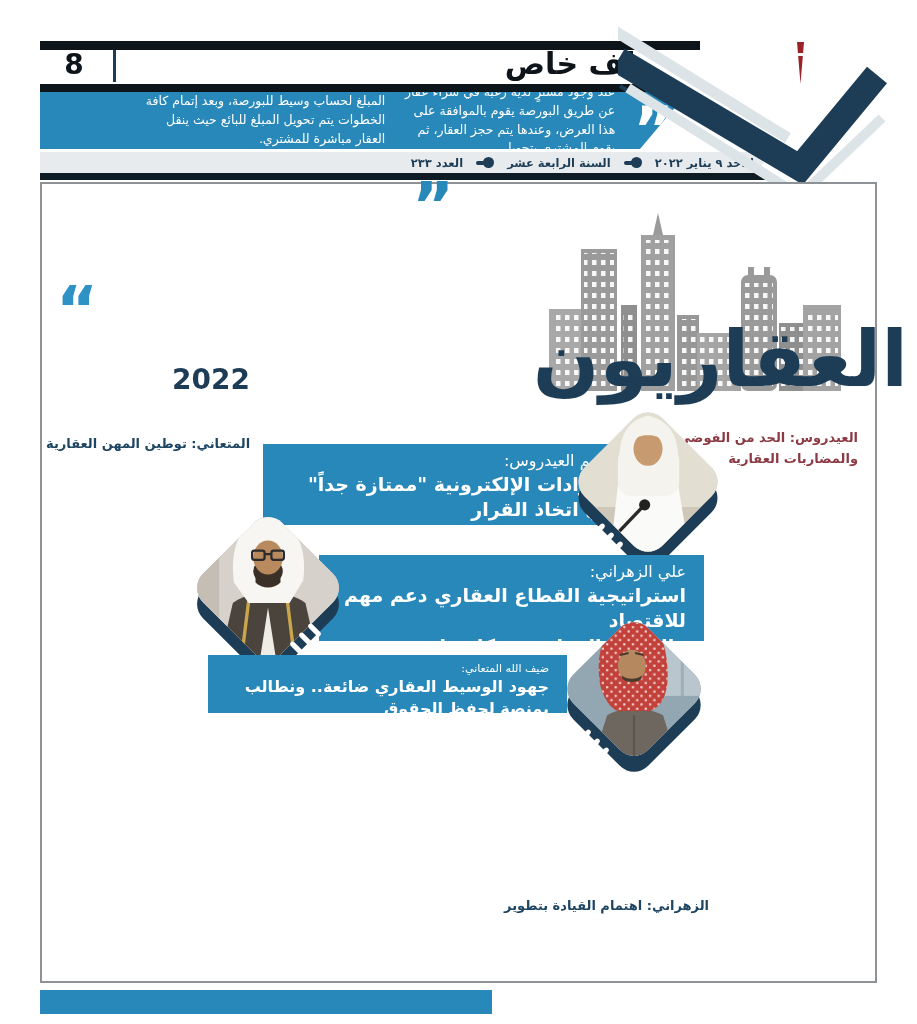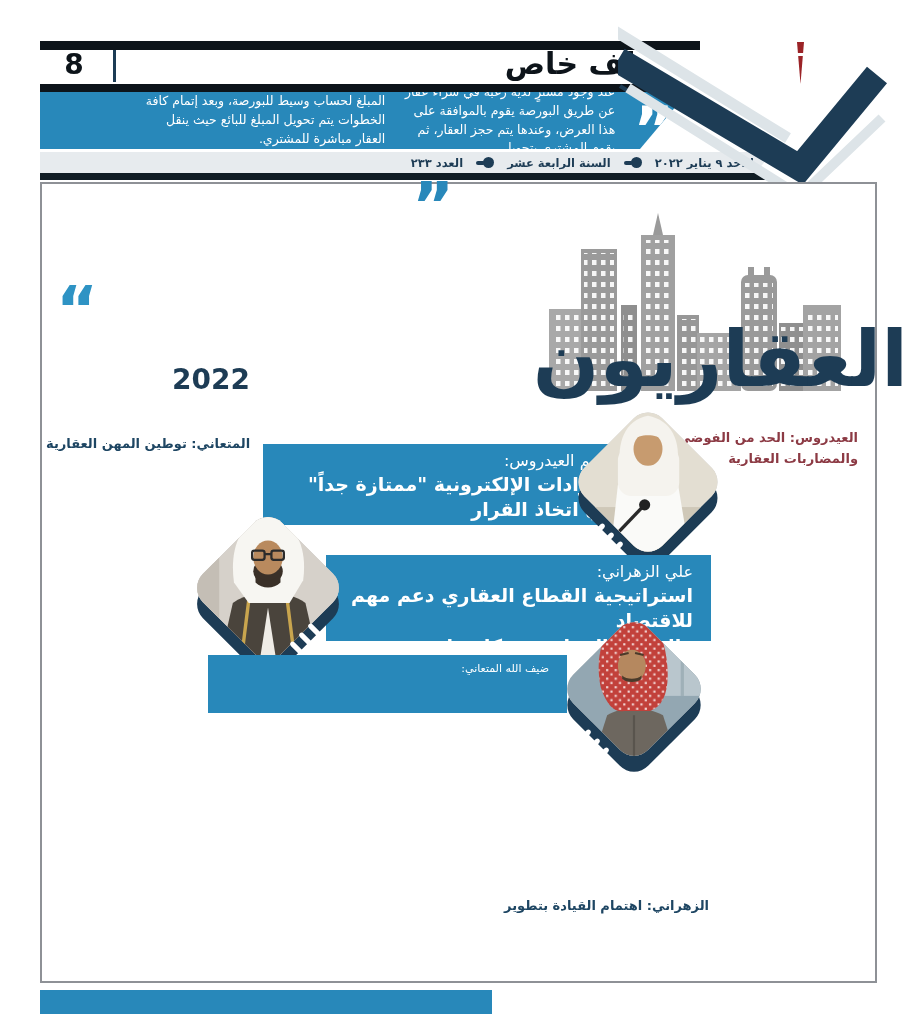--- a/index.html
+++ b/index.html
@@ -162,21 +162,21 @@
           <line x1="28" y1="142" x2="70" y2="98" stroke="#2a2a2a" stroke-width="3"></line>
           <circle cx="72" cy="96" r="5" fill="#222222"></circle>
         </svg>
       </div>
     </div>
     <div class="mark-bar" style="left:3px;top:95px;transform:rotate(45deg);"></div>
     <div class="mark-bar" style="left:12px;top:104px;transform:rotate(45deg);"></div>
     <div class="mark-bar" style="left:21px;top:113px;transform:rotate(45deg);"></div>
   </div>
 
-  <div class="abs tealbox" style="left:326px;top:555px;width:385px;height:86px;">
+  <div class="abs tealbox" style="left:319px;top:555px;width:385px;height:86px;">
     <div class="pname">علي الزهراني:</div>
     <div class="pline">استراتيجية القطاع العقاري دعم مهم للاقتصاد</div>
     <div class="pline">والقطاع العقاري بشكل خاص</div>
   </div>
   <div class="photo-wrap" style="left:212px;top:532px;width:112px;height:112px;">
     <div class="accent"></div>
     <div class="diamond">
       <div class="inner">
         <svg viewBox="0 0 150 150">
           <rect width="150" height="150" fill="#d6d1ca"></rect>
@@ -195,20 +195,21 @@
         </svg>
       </div>
     </div>
     <div class="mark-bar" style="left:82px;top:108px;transform:rotate(-45deg);"></div>
     <div class="mark-bar" style="left:91px;top:99px;transform:rotate(-45deg);"></div>
     <div class="mark-bar" style="left:100px;top:90px;transform:rotate(-45deg);"></div>
   </div>
 
   <div class="abs tealbox small" style="left:208px;top:655px;width:359px;height:58px;">
     <div class="pname">ضيف الله المتعاني:</div>
+    <div class="pline">جهود الوسيط العقاري ضائعة.. ونطالب بمنصة لحفظ الحقوق</div>
   </div>
   <div class="photo-wrap" style="left:581px;top:636px;width:106px;height:106px;">
     <div class="accent"></div>
     <div class="diamond">
       <div class="inner">
         <svg viewBox="0 0 150 150">
           <rect width="150" height="150" fill="#93a7b2"></rect>
           <rect x="98" y="8" width="44" height="74" fill="#b9c6cd"></rect>
           <line x1="98" y1="30" x2="142" y2="30" stroke="#9fb0b8" stroke-width="3"></line>
           <line x1="120" y1="8" x2="120" y2="82" stroke="#9fb0b8" stroke-width="3"></line>

